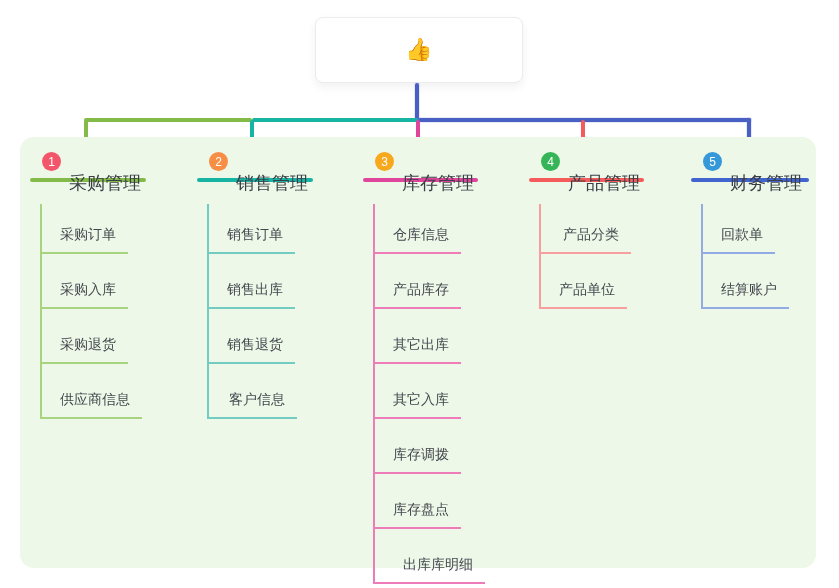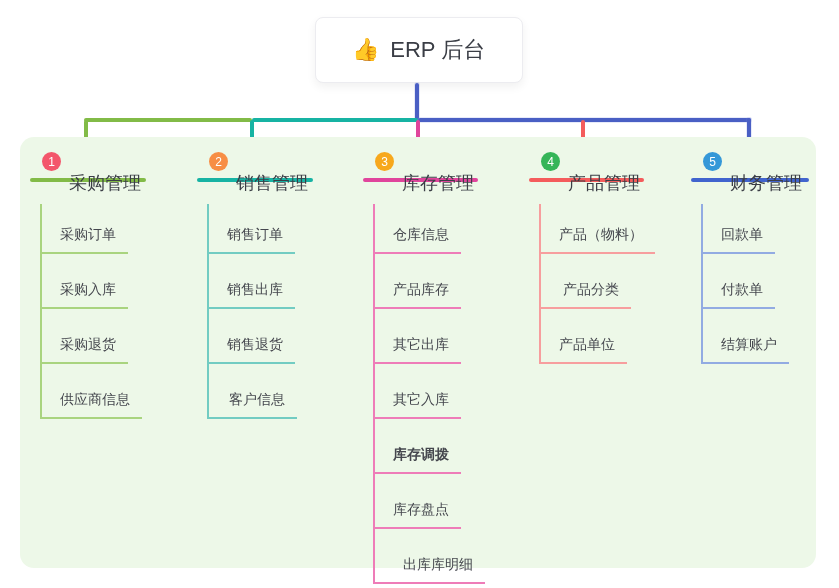--- a/index.html
+++ b/index.html
@@ -45,21 +45,20 @@
     font-size:14px; color:#45474e; white-space:nowrap;
   }
 </style>
 </head>
 <body>
 
 <div id="stage">
 
   <div class="root-node">
     <span class="emoji">👍</span>
-    <span>ERP 后台</span>
   </div>
 
   <div class="line glow" style="left: 415px; top: 83px; width: 4px; height: 37px; background-color: rgb(74, 95, 196);"></div>
   <div class="line" style="left: 84px; top: 118px; width: 168px; height: 4px; background-color: rgb(130, 187, 71);"></div>
   <div class="line" style="left: 252px; top: 118px; width: 166px; height: 4px; background-color: rgb(23, 179, 163);"></div>
   <div class="line glow" style="left: 418px; top: 118px; width: 333px; height: 4px; background-color: rgb(74, 95, 196);"></div>
   <div class="line" style="left: 84px; top: 120px; width: 4px; height: 26px; background-color: rgb(130, 187, 71);"></div>
   <div class="line" style="left: 250px; top: 120px; width: 4px; height: 26px; background-color: rgb(23, 179, 163);"></div>
   <div class="line" style="left: 416px; top: 120px; width: 4px; height: 26px; background-color: rgb(224, 69, 156);"></div>
   <div class="line" style="left: 581px; top: 120px; width: 4px; height: 26px; background-color: rgb(244, 92, 92);"></div>
@@ -124,62 +123,56 @@
       <div class="child">
         <span class="child-inner" style="border-bottom-color: rgb(238, 124, 184);">产品库存</span>
       </div>
       <div class="child">
         <span class="child-inner" style="border-bottom-color: rgb(238, 124, 184);">其它出库</span>
       </div>
       <div class="child">
         <span class="child-inner" style="border-bottom-color: rgb(238, 124, 184);">其它入库</span>
       </div>
       <div class="child">
-        <span class="child-inner" style="border-bottom-color: rgb(238, 124, 184); font-weight: bold;">库存调拨</span>
+        <span class="child-inner" style="border-bottom-color: rgb(238, 124, 184);">库存调拨</span>
       </div>
       <div class="child">
         <span class="child-inner" style="border-bottom-color: rgb(238, 124, 184);">库存盘点</span>
       </div>
       <div class="child">
         <span class="child-inner" style="border-bottom-color: rgb(238, 124, 184); padding-left: 28px;">出库库明细</span>
       </div>
     </div>
   </div>
 
   <div class="branch" style="left:529px;">
     <div class="branch-header">
       <span class="badge" style="background-color: rgb(53, 181, 88);">4</span>
       <span class="branch-title">产品管理</span>
     </div>
     <div class="header-line" style="width: 115px; background-color: rgb(244, 92, 92);"></div>
     <div class="children" style="border-left-color: rgb(247, 158, 158);">
-      <div class="child">
-        <span class="child-inner" style="border-bottom-color: rgb(247, 158, 158);">产品（物料）</span>
-      </div>
       <div class="child">
         <span class="child-inner" style="border-bottom-color: rgb(247, 158, 158); padding-left: 22px;">产品分类</span>
       </div>
       <div class="child">
         <span class="child-inner" style="border-bottom-color: rgb(247, 158, 158);">产品单位</span>
       </div>
     </div>
   </div>
 
   <div class="branch" style="left:691px;">
     <div class="branch-header">
       <span class="badge" style="background-color: rgb(53, 152, 216);">5</span>
       <span class="branch-title">财务管理</span>
     </div>
     <div class="header-line" style="width: 118px; background-color: rgb(65, 100, 206);"></div>
     <div class="children" style="border-left-color: rgb(146, 171, 226);">
       <div class="child">
         <span class="child-inner" style="border-bottom-color: rgb(146, 171, 226);">回款单</span>
       </div>
       <div class="child">
-        <span class="child-inner" style="border-bottom-color: rgb(146, 171, 226);">付款单</span>
-      </div>
-      <div class="child">
         <span class="child-inner" style="border-bottom-color: rgb(146, 171, 226);">结算账户</span>
       </div>
     </div>
   </div>
 
 </div>
 
 </body></html>

